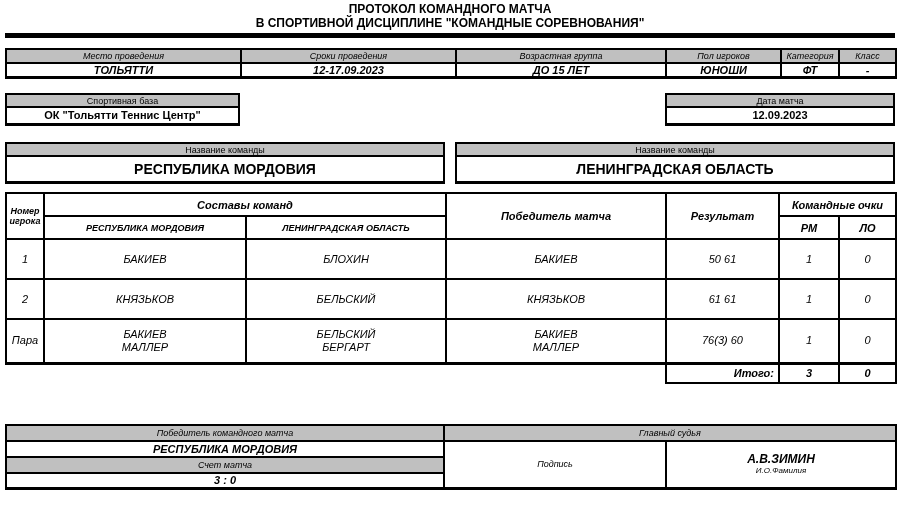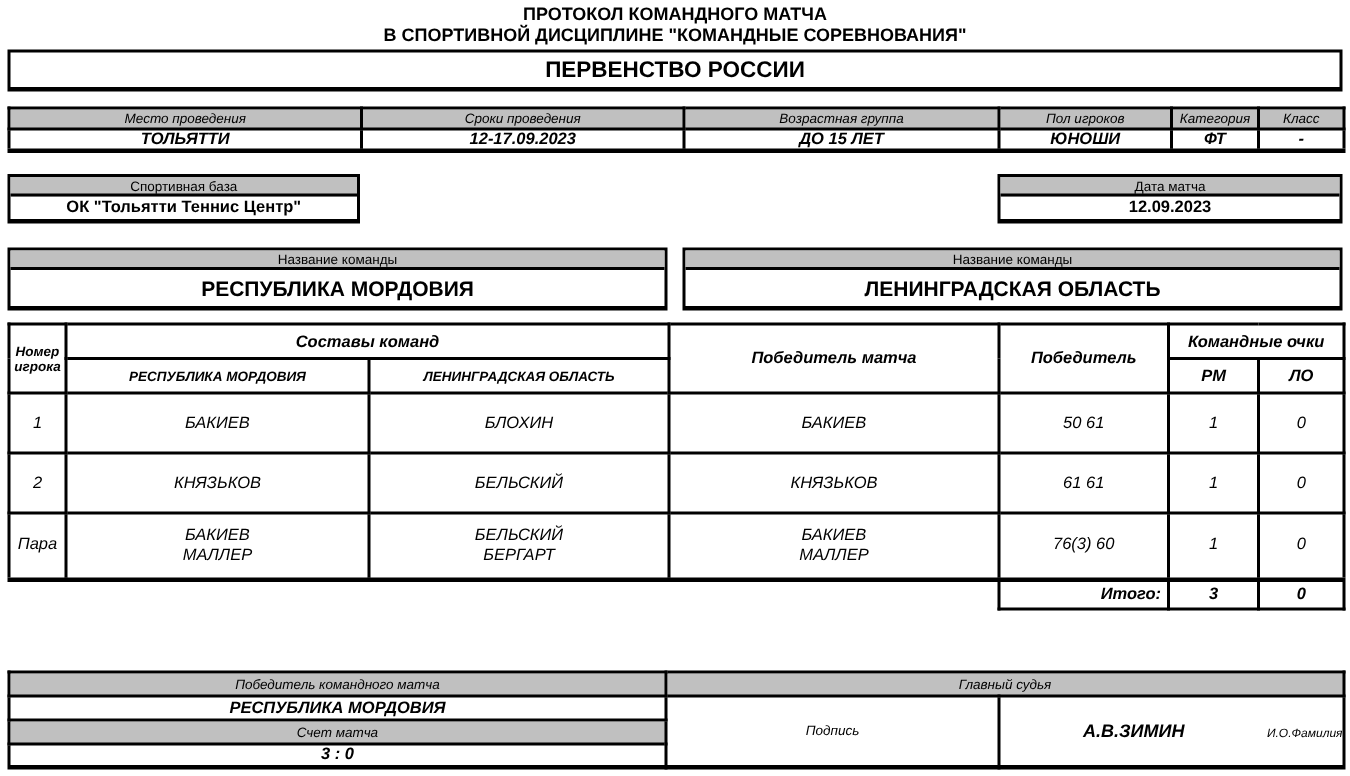--- a/index.html
+++ b/index.html
@@ -47,37 +47,36 @@
   .total-table td { height: 18px; font-size: 11px; font-weight: bold; text-align: center;
                     border-top: none; }
   .total-table td.total-lbl { text-align: right; padding-right: 4px; }
 
   .footer-table { width: 890px; margin-top: 40px; border-bottom: 3px solid #000; }
   .footer-table td { font-size: 9px; text-align: center; vertical-align: middle; }
   .footer-table td.gray { background: #c0c0c0; height: 16px; }
   .footer-table td.bigval { font-weight: bold; font-size: 11px; height: 16px; }
   .sig-cell-inner { height: 100%; display: flex; flex-direction: column;
                     justify-content: flex-end; align-items: center; padding-bottom: 1px; }
-  .ref-cell-inner { height: 100%; display: flex; flex-direction: row; align-items: flex-end; }
+  .ref-cell-inner { height: 100%; display: flex; flex-direction: column; align-items: center; }
   .ref-name { flex: 1; display: flex; align-items: center; justify-content: center;
               font-weight: bold; font-size: 12px; }
   .ref-sub { font-size: 8px; padding-bottom: 1px; }
 </style>
 </head>
 <body>
 
 <div class="page">
 
   <div class="doc-title">
     <div>ПРОТОКОЛ КОМАНДНОГО МАТЧА</div>
     <div>В СПОРТИВНОЙ ДИСЦИПЛИНЕ "КОМАНДНЫЕ СОРЕВНОВАНИЯ"</div>
   </div>
 
   <div class="box tournament-box">
-    <div class="box-value">ПЕРВЕНСТВО РОССИИ</div>
   </div>
 
   <table class="info-table">
     <colgroup>
         <col style="width:235px">
         <col style="width:215px">
         <col style="width:210px">
         <col style="width:115px">
         <col style="width:58px">
         <col style="width:57px">
@@ -132,21 +131,21 @@
         <col style="width:220px">
         <col style="width:113px">
         <col style="width:60px">
         <col style="width:57px">
       </colgroup>
     <tbody>
         <tr class="hdr-row">
       <td class="hdr-sm" rowspan="2">Номер игрока</td>
       <td class="hdr" colspan="2">Составы команд</td>
       <td class="hdr" rowspan="2">Победитель матча</td>
-      <td class="hdr" rowspan="2">Победитель</td>
+      <td class="hdr" rowspan="2">Результат</td>
       <td class="hdr" colspan="2">Командные очки</td>
     </tr>
     <tr class="hdr-row">
       <td class="hdr-sm">РЕСПУБЛИКА МОРДОВИЯ</td>
       <td class="hdr-sm">ЛЕНИНГРАДСКАЯ ОБЛАСТЬ</td>
       <td class="hdr">РМ</td>
       <td class="hdr">ЛО</td>
     </tr>
     <tr class="data-row">
       <td>1</td>

